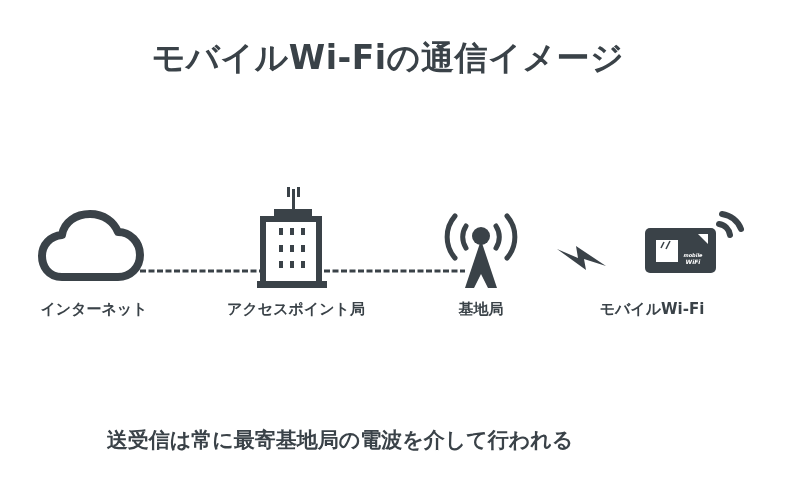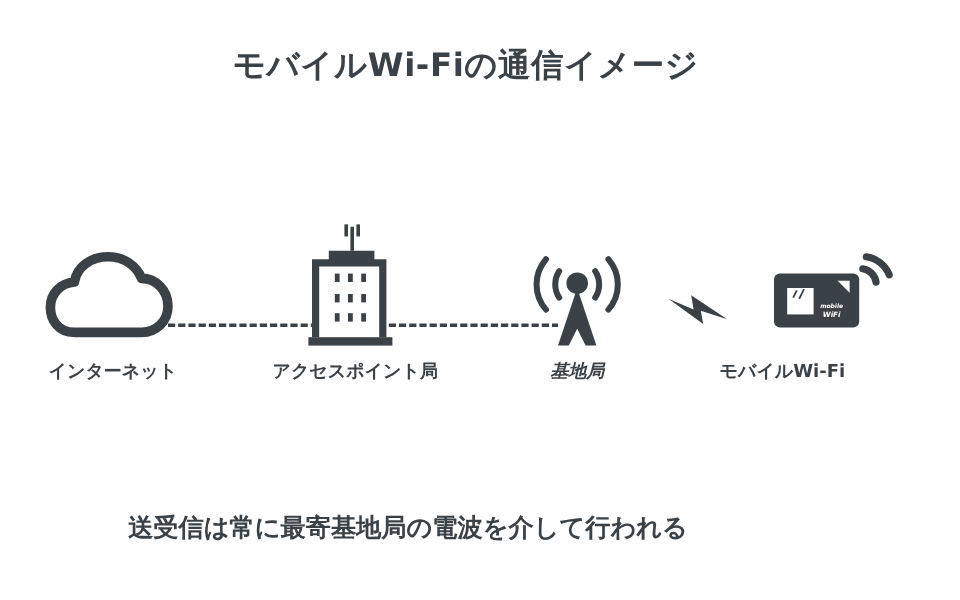--- a/index.html
+++ b/index.html
@@ -2,21 +2,21 @@
 <html><head>
 <meta charset="utf-8">
 <style>
   html, body { margin: 0; padding: 0; }
   body {
     width: 800px; height: 500px; background: #ffffff; position: relative; overflow: hidden;
     font-family: "DejaVu Sans", "Liberation Sans", sans-serif; color: #3a4248;
   }
   .title {
     position: absolute; left: 0; top: 36px; width: 776px; text-align: center;
-    font-size: 27px; font-weight: bold; letter-spacing: 0.5px; color: #3a4248;
+    font-size: 33px; font-weight: bold; letter-spacing: 0.5px; color: #3a4248;
   }
   .caption {
     position: absolute; left: 0; top: 426px; width: 680px; text-align: center;
     font-size: 21px; font-weight: bold; color: #3a4248;
   }
   .label {
     position: absolute; top: 300px; font-size: 15px; font-weight: bold; color: #3a4248;
     text-align: center; white-space: nowrap; transform: translateX(-50%);
   }
   .diagram { position: absolute; left: 0; top: 0; width: 800px; height: 500px; }
@@ -73,16 +73,16 @@
     <path d="M698,234 L708,234 L708,244 Z" fill="#ffffff"></path>
     <text x="693" y="257" font-size="5" font-weight="bold" font-style="italic" fill="#ffffff" text-anchor="middle" font-family="DejaVu Sans, sans-serif">mobile</text>
     <text x="693" y="264" font-size="6" font-weight="bold" font-style="italic" fill="#ffffff" text-anchor="middle" font-family="DejaVu Sans, sans-serif">WiFi</text>
     <path d="M722,214 A24,24 0 0 1 741,229" fill="none" stroke="#3a4248" stroke-width="6" stroke-linecap="round"></path>
     <path d="M719,224 A13,13 0 0 1 730,235" fill="none" stroke="#3a4248" stroke-width="6" stroke-linecap="round"></path>
   </g>
 </svg>
 
 <div class="label" style="left:94px;">インターネット</div>
 <div class="label" style="left:296px;">アクセスポイント局</div>
-<div class="label" style="left:481px;font-style:italic;">基地局</div>
+<div class="label" style="left:481px;">基地局</div>
 <div class="label" style="left:652px;">モバイルWi-Fi</div>
 
 <div class="caption">送受信は常に最寄基地局の電波を介して行われる</div>
 
 </body></html>

